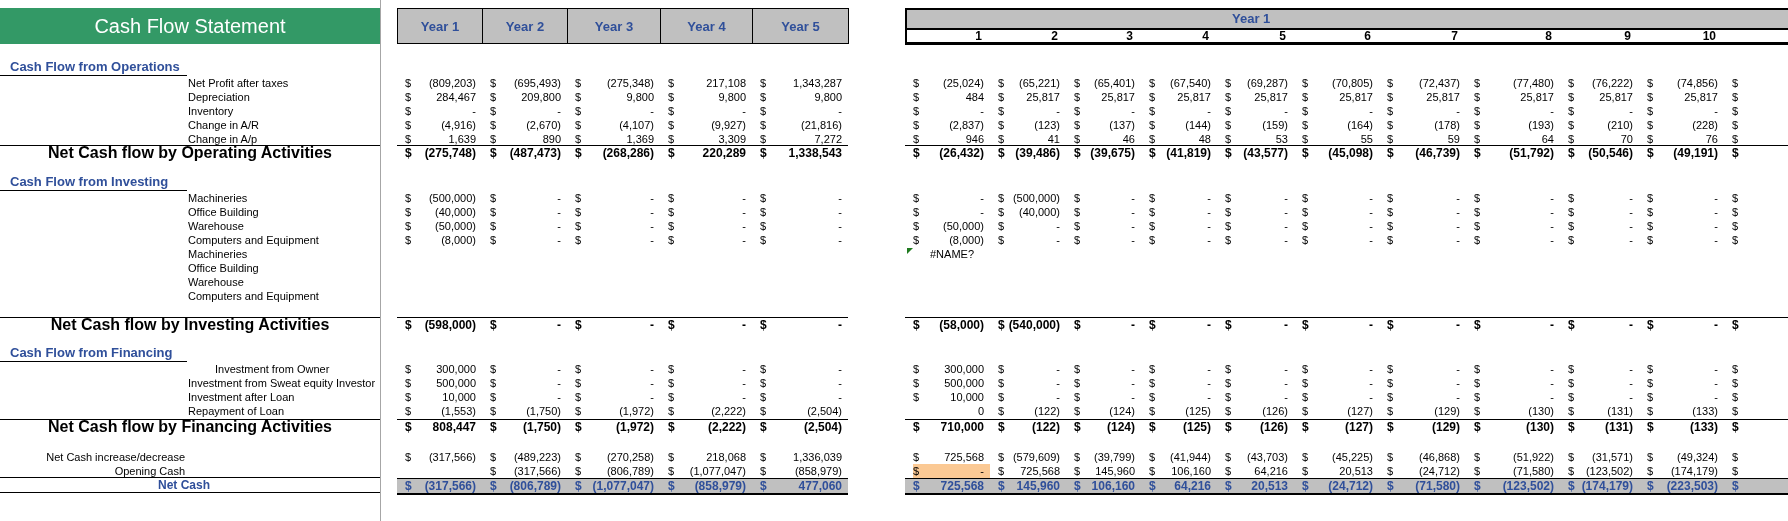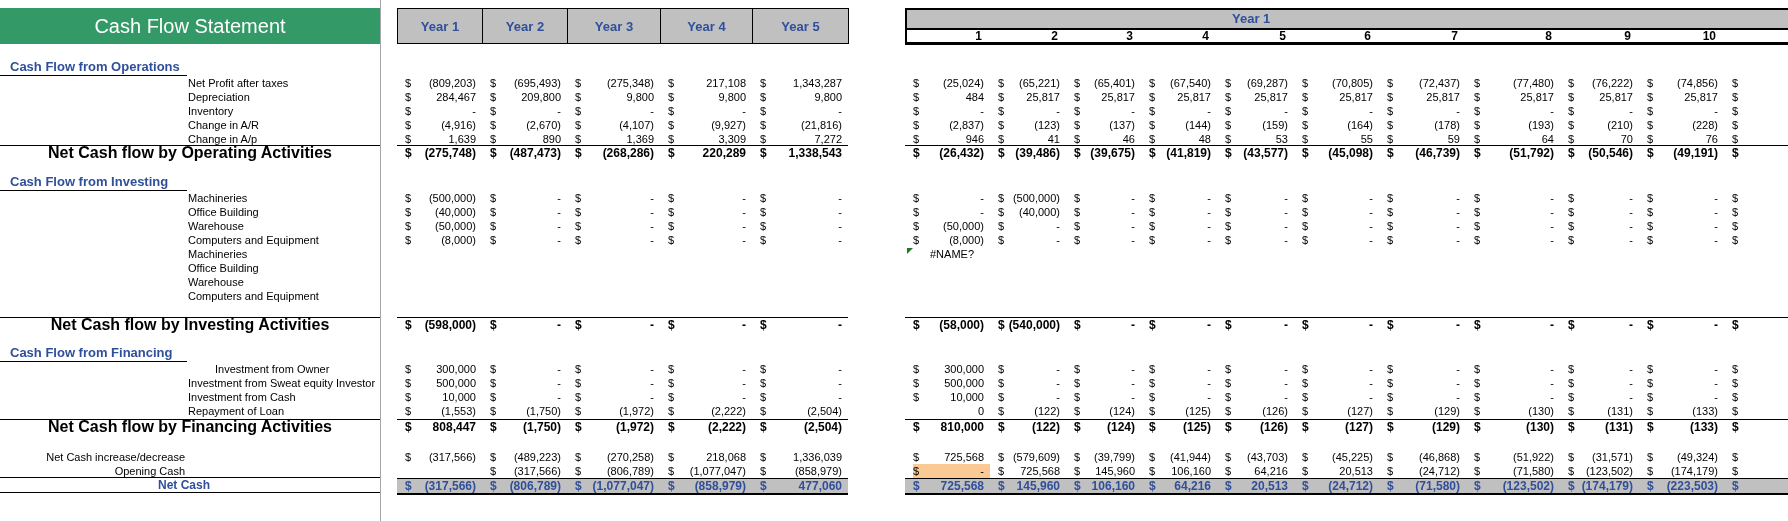--- a/index.html
+++ b/index.html
@@ -56,21 +56,21 @@
     <div class="abs label" style="left:188px;top:247px;">Machineries</div>
     <div class="abs label" style="left:188px;top:261px;">Office Building</div>
     <div class="abs label" style="left:188px;top:275px;">Warehouse</div>
     <div class="abs label" style="left:188px;top:289px;">Computers and Equipment</div>
     <div class="abs hrule" style="left:0;top:317px;width:380px;"></div>
     <div class="abs bold-label" style="left:0;top:318px;width:380px;">Net Cash flow by Investing Activities</div>
     <div class="abs section-title" style="left:10px;top:345px;">Cash Flow from Financing</div>
     <div class="abs section-rule" style="left:0;top:361px;width:187px;"></div>
     <div class="abs label" style="left:188px;top:362px;margin-left:27px;">Investment from Owner</div>
     <div class="abs label" style="left:188px;top:376px;">Investment from Sweat equity Investor</div>
-    <div class="abs label" style="left:188px;top:390px;">Investment from Cash</div>
+    <div class="abs label" style="left:188px;top:390px;">Investment after Loan</div>
     <div class="abs label" style="left:188px;top:404px;">Repayment of Loan</div>
     <div class="abs hrule" style="left:0;top:419px;width:380px;"></div>
     <div class="abs bold-label" style="left:0;top:420px;width:380px;">Net Cash flow by Financing Activities</div>
     <div class="abs label" style="left:0;top:450px;width:185px;text-align:right;">Net Cash increase/decrease</div>
     <div class="abs label" style="left:0;top:464px;width:185px;text-align:right;">Opening Cash</div>
     <div class="abs hrule" style="left:0;top:477px;width:380px;"></div>
     <div class="abs hrule" style="left:0;top:492px;width:380px;"></div>
     <div class="abs netcash" style="left:0;top:478px;width:210px;text-align:right;">Net Cash</div>
   </div>
 
@@ -1063,21 +1063,21 @@
     <div class="abs cell b" style="left:668px;width:84px;top:420px;">
       <span class="d">$</span>
       <span class="v">(2,222)</span>
     </div>
     <div class="abs cell b" style="left:760px;width:88px;top:420px;">
       <span class="d">$</span>
       <span class="v">(2,504)</span>
     </div>
     <div class="abs cell b" style="left:913px;width:77px;top:420px;">
       <span class="d">$</span>
-      <span class="v">810,000</span>
+      <span class="v">710,000</span>
     </div>
     <div class="abs cell b" style="left:998px;width:68px;top:420px;">
       <span class="d">$</span>
       <span class="v">(122)</span>
     </div>
     <div class="abs cell b" style="left:1074px;width:67px;top:420px;">
       <span class="d">$</span>
       <span class="v">(124)</span>
     </div>
     <div class="abs cell b" style="left:1149px;width:68px;top:420px;">

